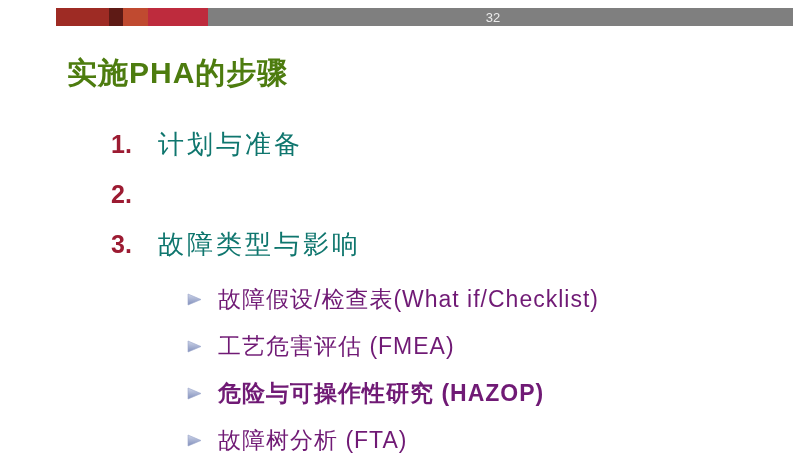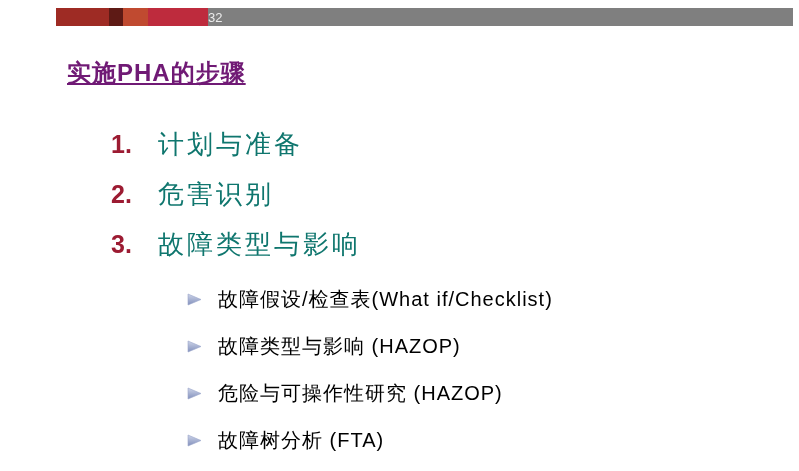--- a/index.html
+++ b/index.html
@@ -27,41 +27,40 @@
   .seg { height: 100%; }
   .seg-1 { width: 53px; }
   .seg-2 { width: 14px; }
   .seg-3 { width: 25px; }
   .seg-4 { width: 60px; }
   .seg-gray {
     flex: 1;
     background: #7f7f7f;
     display: flex;
     align-items: center;
-    justify-content: flex-start;
+    justify-content: center;
     padding-right: 15px;
   }
   .page-number {
     color: #ececec;
     font-size: 13px;
     line-height: 1;
   }
 
   
   .slide-title {
     position: absolute;
     left: 67px;
     top: 54px;
-    font-size: 24px;
+    font-size: 30px;
     line-height: 38px;
     font-weight: bold;
-    color: #701a75;
+    color: #4d7c0f;
     letter-spacing: 1px;
     white-space: nowrap;
-    text-decoration: underline;
   }
 
   
   .num-item {
     position: absolute;
     left: 111px;
     display: flex;
     align-items: baseline;
     white-space: nowrap;
   }
@@ -91,28 +90,28 @@
     white-space: nowrap;
   }
   .sub-item .arrow {
     width: 15px;
     height: 13px;
     margin-top: 9px;
     margin-right: 16px;
     flex: none;
   }
   .sub-item .txt {
-    font-size: 20px;
+    font-size: 23px;
     line-height: 30px;
-    color: #000000;
+    color: #701a75;
     letter-spacing: 1px;
   }
   .sub-item-1 { top: 284px; }
   .sub-item-2 { top: 331px; }
-  .sub-item-3 { top: 378px; }
+  .sub-item-3 { top: 378px; font-weight: bold; }
   .sub-item-4 { top: 425px; justify-content: center; }
 </style>
 </head>
 <body>
 
 <div class="slide">
 
   <div class="accent-bar">
     <div class="seg seg-1" style="background: rgb(158, 43, 36);"></div>
     <div class="seg seg-2" style="background: rgb(94, 26, 21);"></div>
@@ -124,21 +123,20 @@
   </div>
 
   <h1 class="slide-title">实施PHA的步骤</h1>
 
   <div class="num-item num-item-1">
     <span class="num">1.</span>
     <span class="txt">计划与准备</span>
   </div>
   <div class="num-item num-item-2">
     <span class="num">2.</span>
-    <span class="txt">危害识别</span>
   </div>
   <div class="num-item num-item-3">
     <span class="num">3.</span>
     <span class="txt">故障类型与影响</span>
   </div>
 
   <div class="sub-item sub-item-1">
     <svg class="arrow" viewBox="0 0 15 13">
       <defs>
         <linearGradient id="g1" x1="0" y1="0" x2="0" y2="1">
@@ -147,21 +145,21 @@
         </linearGradient>
       </defs>
       <polygon points="1,1 14,6.5 1,12" fill="url(#g1)" stroke="#9aa6cb" stroke-width="0.6"></polygon>
     </svg>
     <span class="txt">故障假设/检查表(What if/Checklist)</span>
   </div>
   <div class="sub-item sub-item-2">
     <svg class="arrow" viewBox="0 0 15 13">
       <polygon points="1,1 14,6.5 1,12" fill="url(#g1)" stroke="#9aa6cb" stroke-width="0.6"></polygon>
     </svg>
-    <span class="txt">故障类型与影响 (HAZOP)</span>
+    <span class="txt">工艺危害评估 (FMEA)</span>
   </div>
   <div class="sub-item sub-item-3">
     <svg class="arrow" viewBox="0 0 15 13">
       <polygon points="1,1 14,6.5 1,12" fill="url(#g1)" stroke="#9aa6cb" stroke-width="0.6"></polygon>
     </svg>
     <span class="txt">危险与可操作性研究 (HAZOP)</span>
   </div>
   <div class="sub-item sub-item-4">
     <svg class="arrow" viewBox="0 0 15 13">
       <polygon points="1,1 14,6.5 1,12" fill="url(#g1)" stroke="#9aa6cb" stroke-width="0.6"></polygon>

